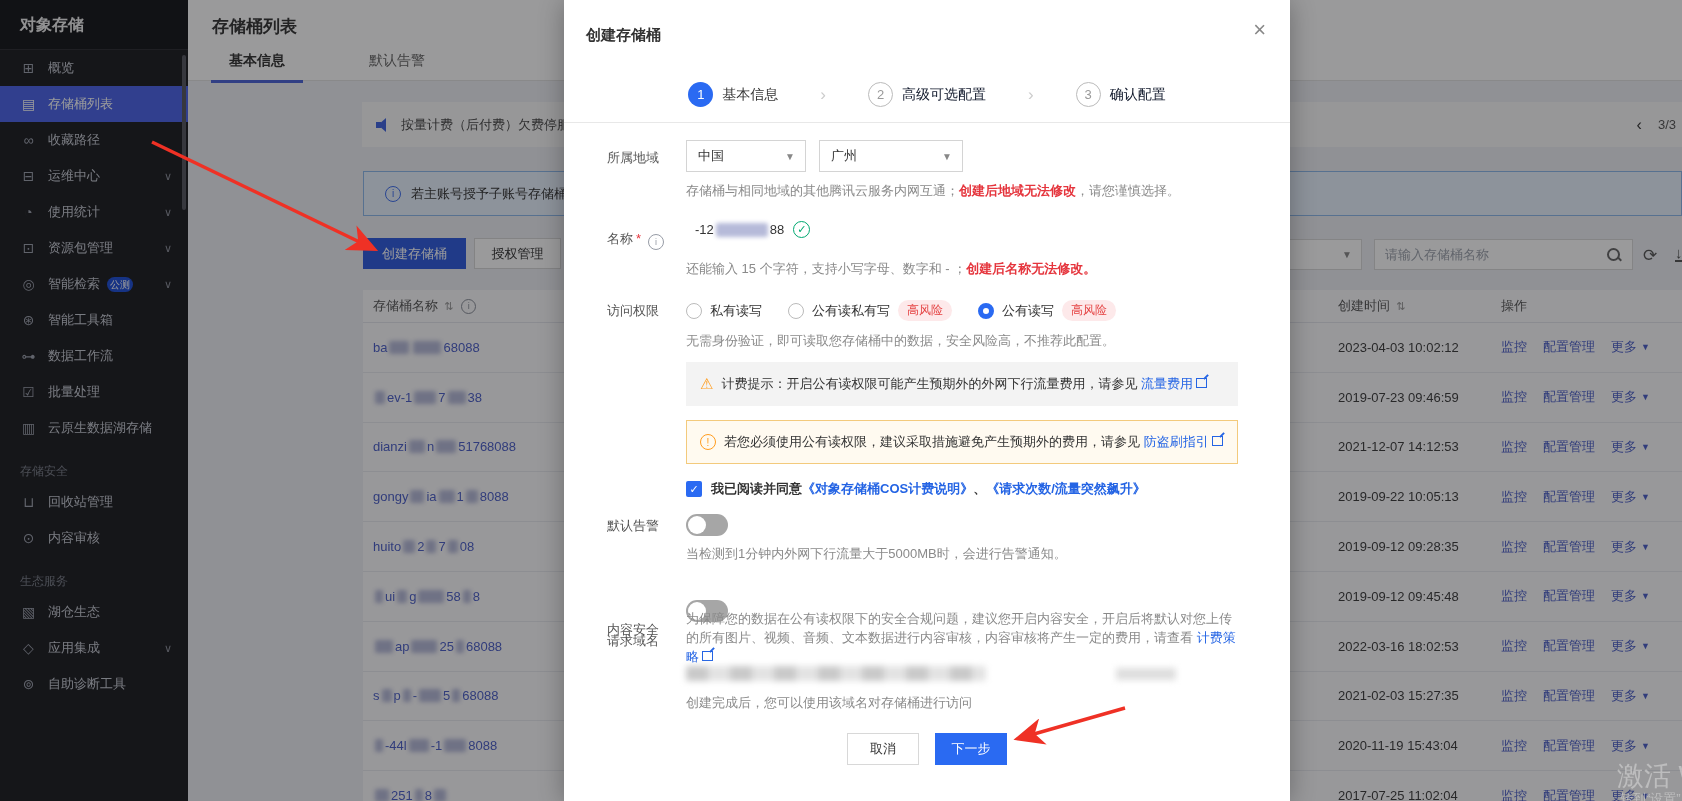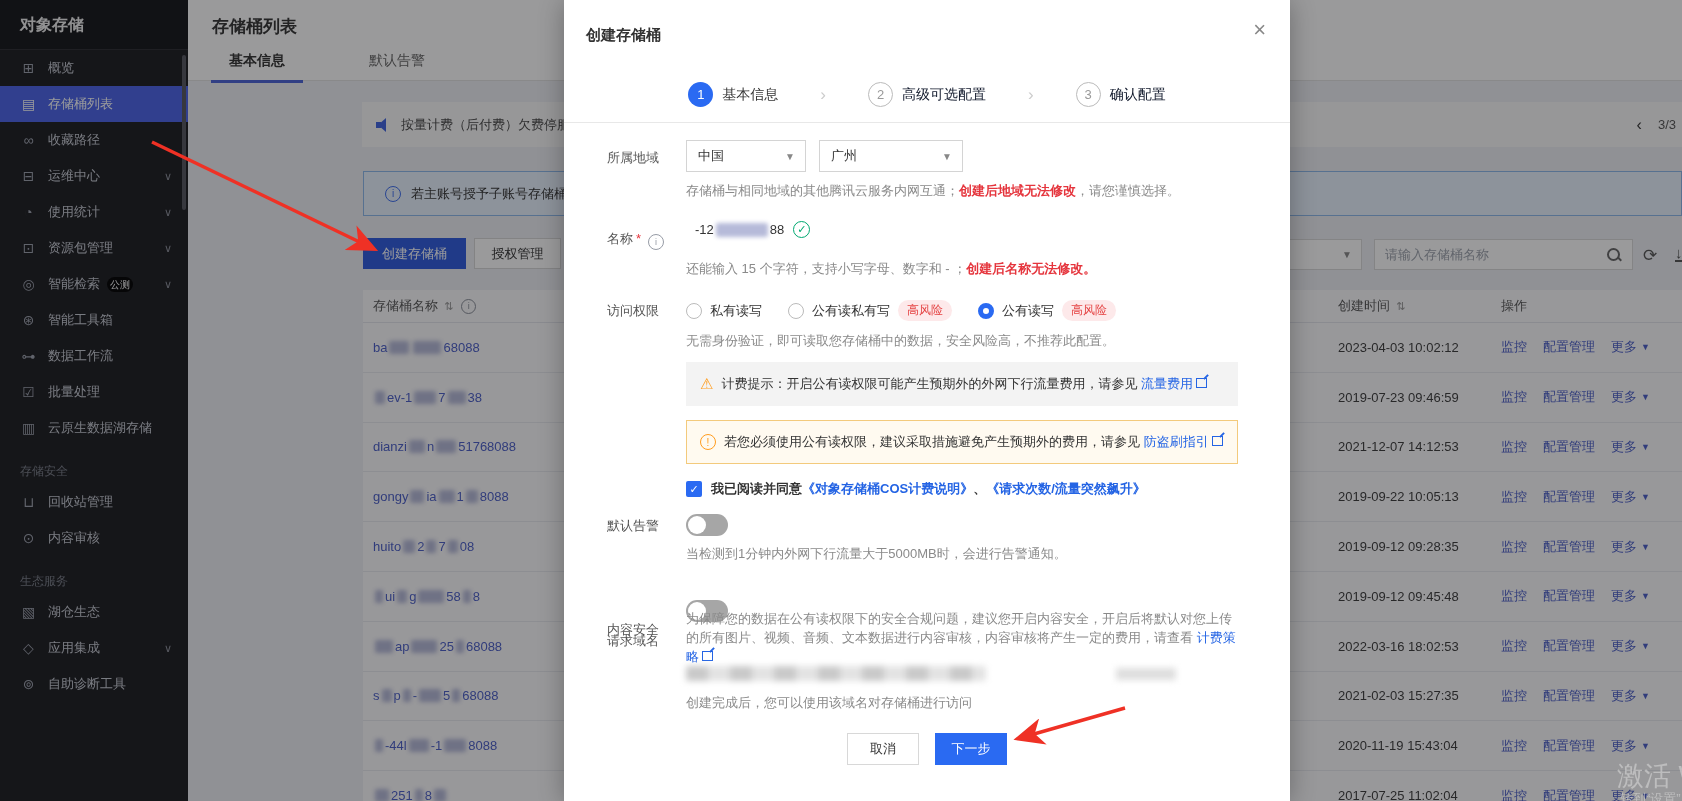--- a/index.html
+++ b/index.html
@@ -9,21 +9,21 @@
   
   .sidebar{position:absolute;left:0;top:0;width:188px;height:801px;background:#1b1c20;z-index:1;}
   .sidebar-title{height:49px;line-height:49px;padding-left:20px;font-size:16px;font-weight:bold;color:#efefef;background:#141519;border-bottom:1px solid #2b2c31;}
   .side-scroll{position:absolute;right:2px;top:55px;width:4px;height:155px;border-radius:2px;background:#55575f;}
   .side-item{height:36px;display:flex;align-items:center;padding-left:20px;color:#c7cbd4;cursor:pointer;position:relative;}
   .side-item .s-icon{width:17px;margin-right:11px;color:#9ba0ac;font-size:14px;flex-shrink:0;text-align:center;}
   .side-item.active{background:#4a63e8;color:#fff;}
   .side-item.active .s-icon{color:#fff;}
   .side-section{height:34px;display:flex;align-items:flex-end;padding:0 0 4px 20px;color:#797e88;font-size:12px;}
   .side-chevron{position:absolute;right:16px;color:#8b8f99;font-size:11px;}
-  .side-badge{margin-left:7px;background:#000000;color:#fff;font-size:10px;padding:1px 3px;border-radius:9px;line-height:13px;}
+  .side-badge{margin-left:7px;background:#1d4ed8;color:#fff;font-size:10px;padding:1px 3px;border-radius:9px;line-height:13px;}
 
   
   .main{position:absolute;left:188px;top:0;right:0;height:801px;background:#eef0f4;}
   .page-head{position:absolute;left:0;top:0;right:0;height:80px;background:#fff;border-bottom:1px solid #e2e2e2;}
   .page-title{position:absolute;left:24px;top:15px;font-size:17px;font-weight:bold;color:#333;}
   .tabs{position:absolute;left:23px;top:52px;display:flex;}
   .tab{padding:0 18px 10px;font-size:14px;color:#666;cursor:pointer;}
   .tab.active{color:#333;font-weight:bold;border-bottom:3px solid #4a62d8;}
   .tab + .tab{margin-left:48px;}
 

